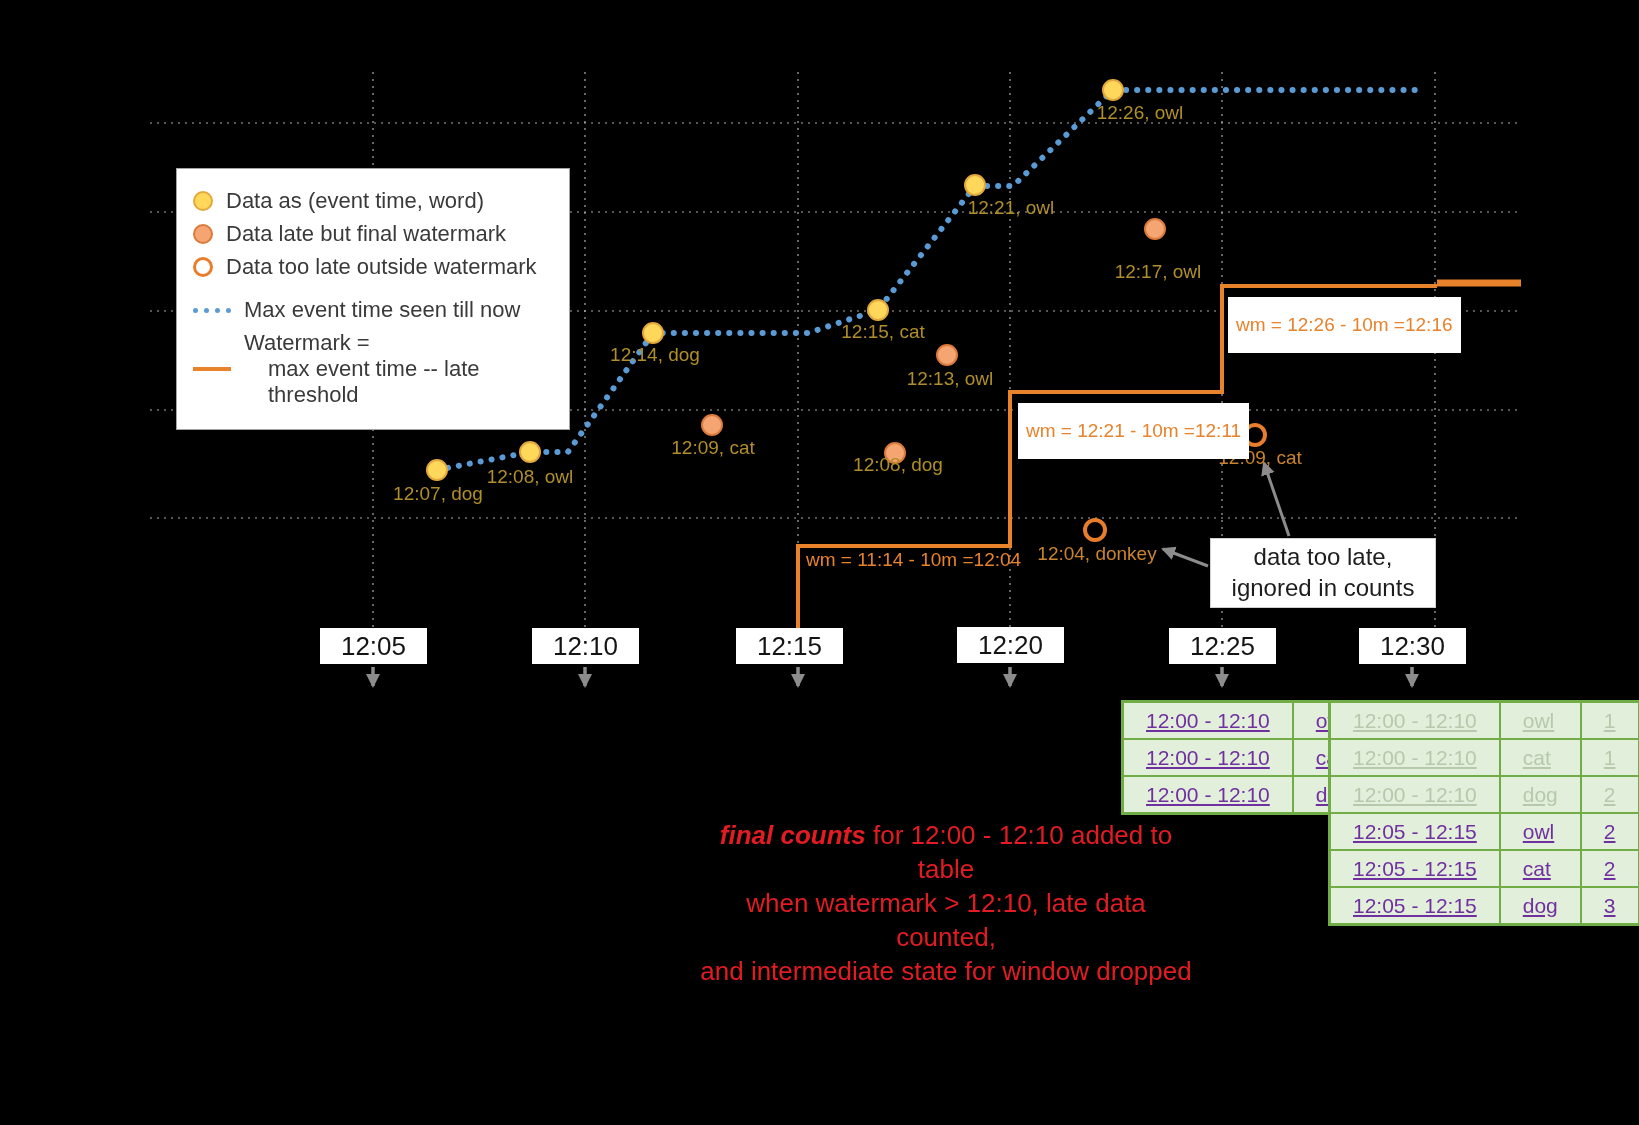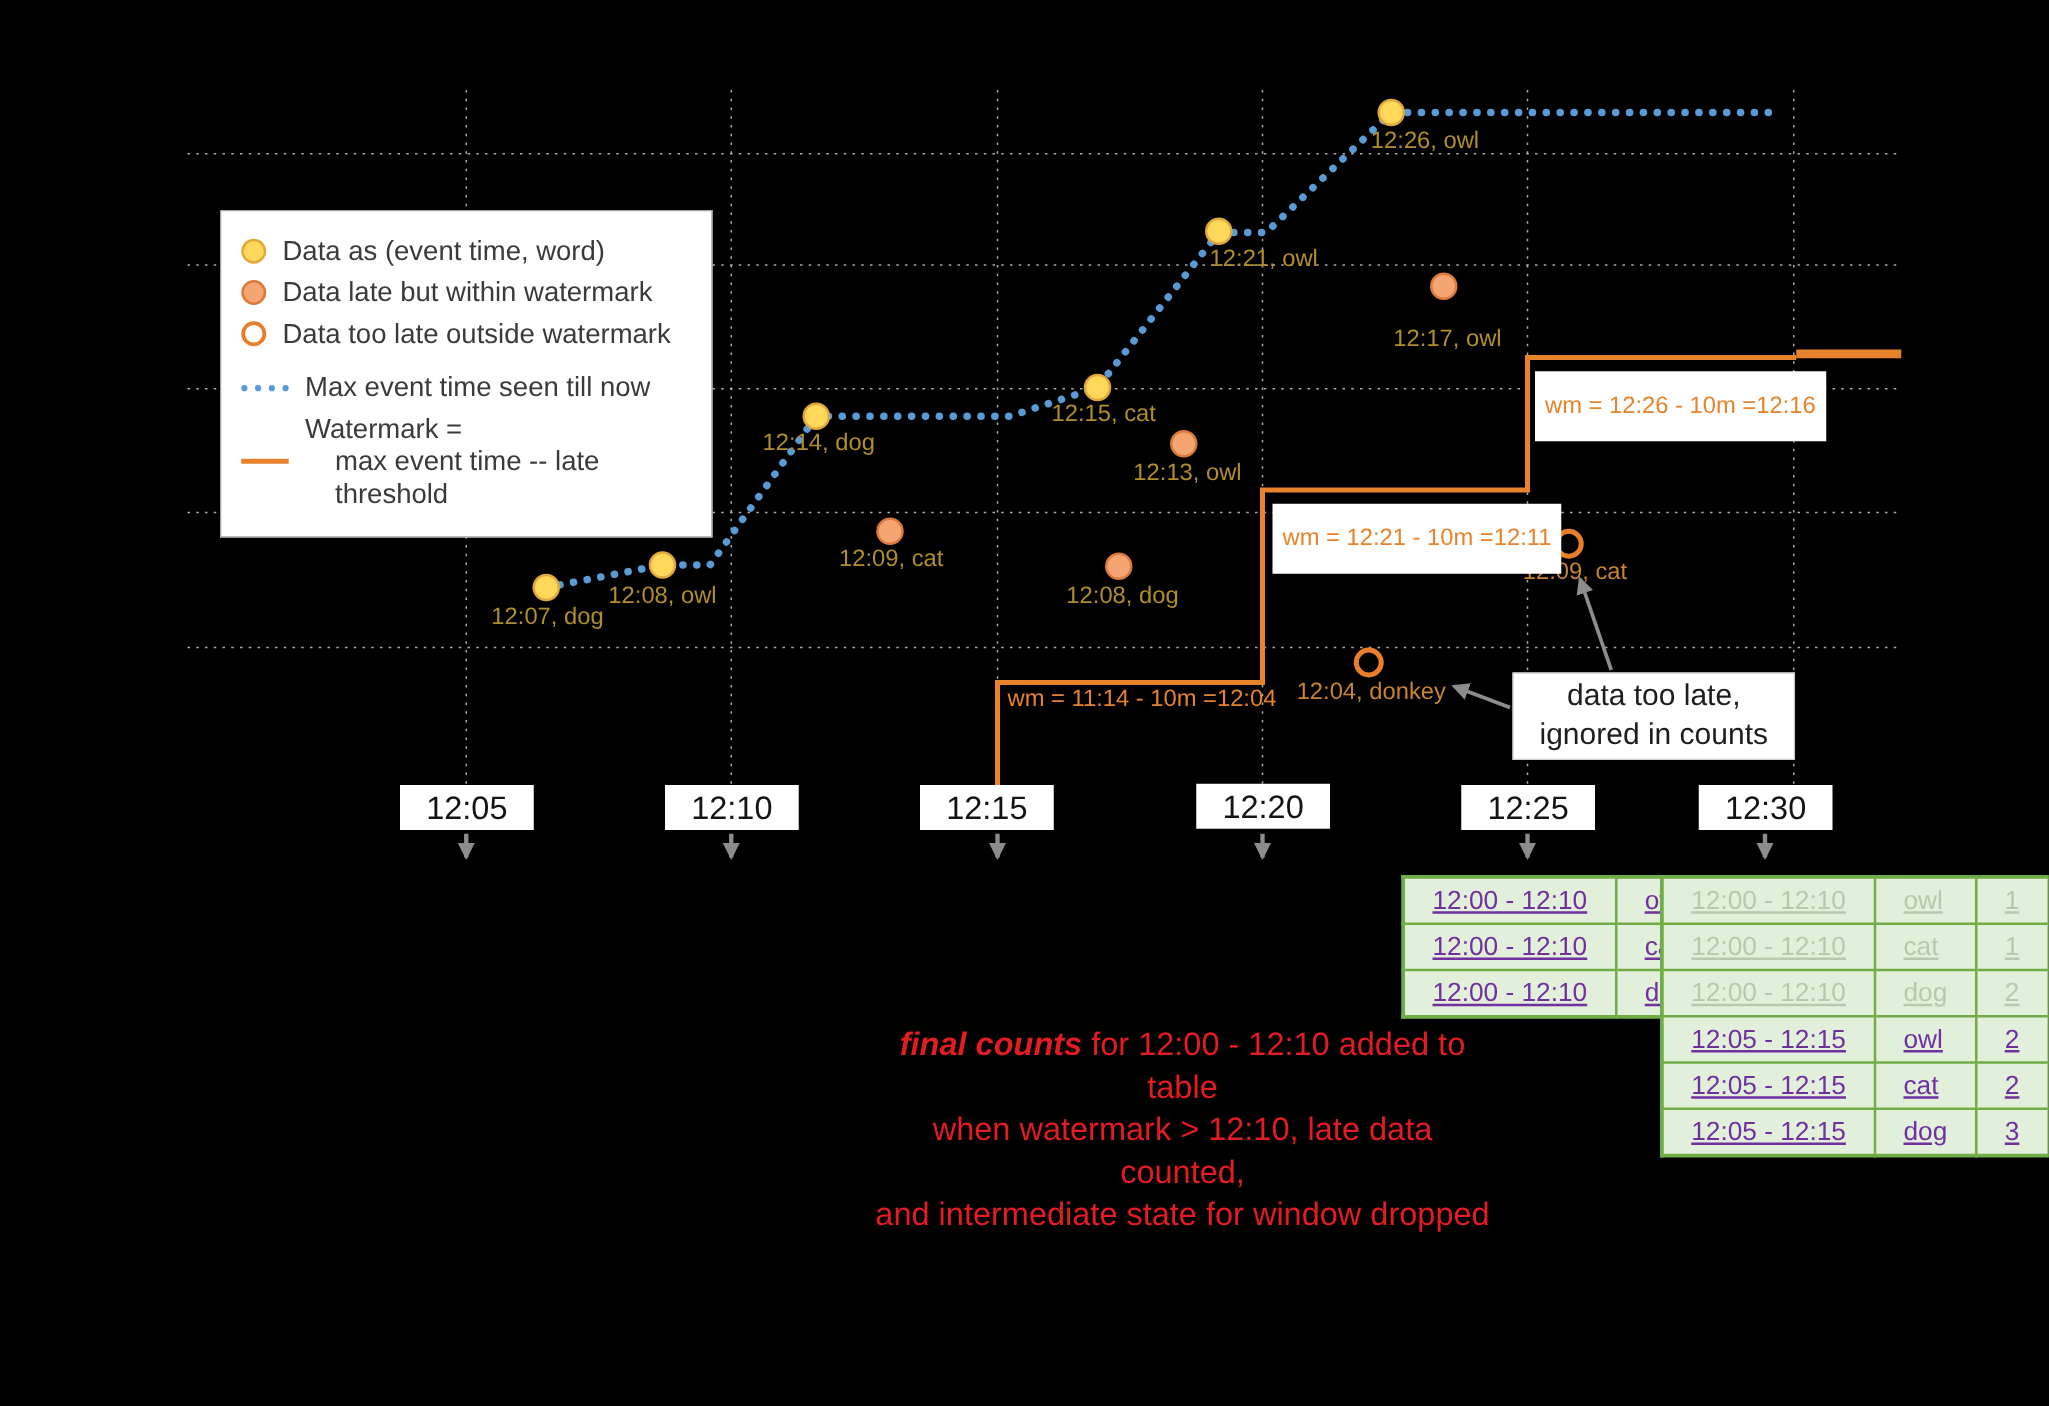--- a/index.html
+++ b/index.html
@@ -131,34 +131,34 @@
   <div class="pt toolate" style="left:1083px;top:518px"></div>
   <div class="pt toolate" style="left:1243px;top:423px"></div>
 
   <div class="pt-label gold" style="left:438px;top:483px">12:07, dog</div>
   <div class="pt-label gold" style="left:530px;top:466px">12:08, owl</div>
   <div class="pt-label gold" style="left:655px;top:344px">12:14, dog</div>
   <div class="pt-label gold" style="left:883px;top:321px">12:15, cat</div>
   <div class="pt-label gold" style="left:1011px;top:197px">12:21, owl</div>
   <div class="pt-label gold" style="left:1140px;top:102px">12:26, owl</div>
   <div class="pt-label gold" style="left:713px;top:437px">12:09, cat</div>
-  <div class="pt-label gold" style="left:898px;top:466px">12:08, dog</div>
+  <div class="pt-label gold" style="left:898px;top:454px">12:08, dog</div>
   <div class="pt-label gold" style="left:950px;top:368px">12:13, owl</div>
   <div class="pt-label gold" style="left:1158px;top:261px">12:17, owl</div>
   <div class="pt-label orangey" style="left:1097px;top:543px">12:04, donkey</div>
   <div class="pt-label orangey" style="left:1260px;top:447px">12:09, cat</div>
 
   <div class="legend">
     <div class="lg-row">
       <span class="lg-dot ontime"></span>
       <span>Data as (event time, word)</span>
     </div>
     <div class="lg-row">
       <span class="lg-dot late"></span>
-      <span>Data late but within watermark</span>
+      <span>Data late but final watermark</span>
     </div>
     <div class="lg-row">
       <span class="lg-dot toolate"></span>
       <span>Data too late outside watermark</span>
     </div>
     <div class="lg-row gap">
       <span class="lg-line max"></span>
       <span>Max event time seen till now</span>
     </div>
     <div class="lg-row">

